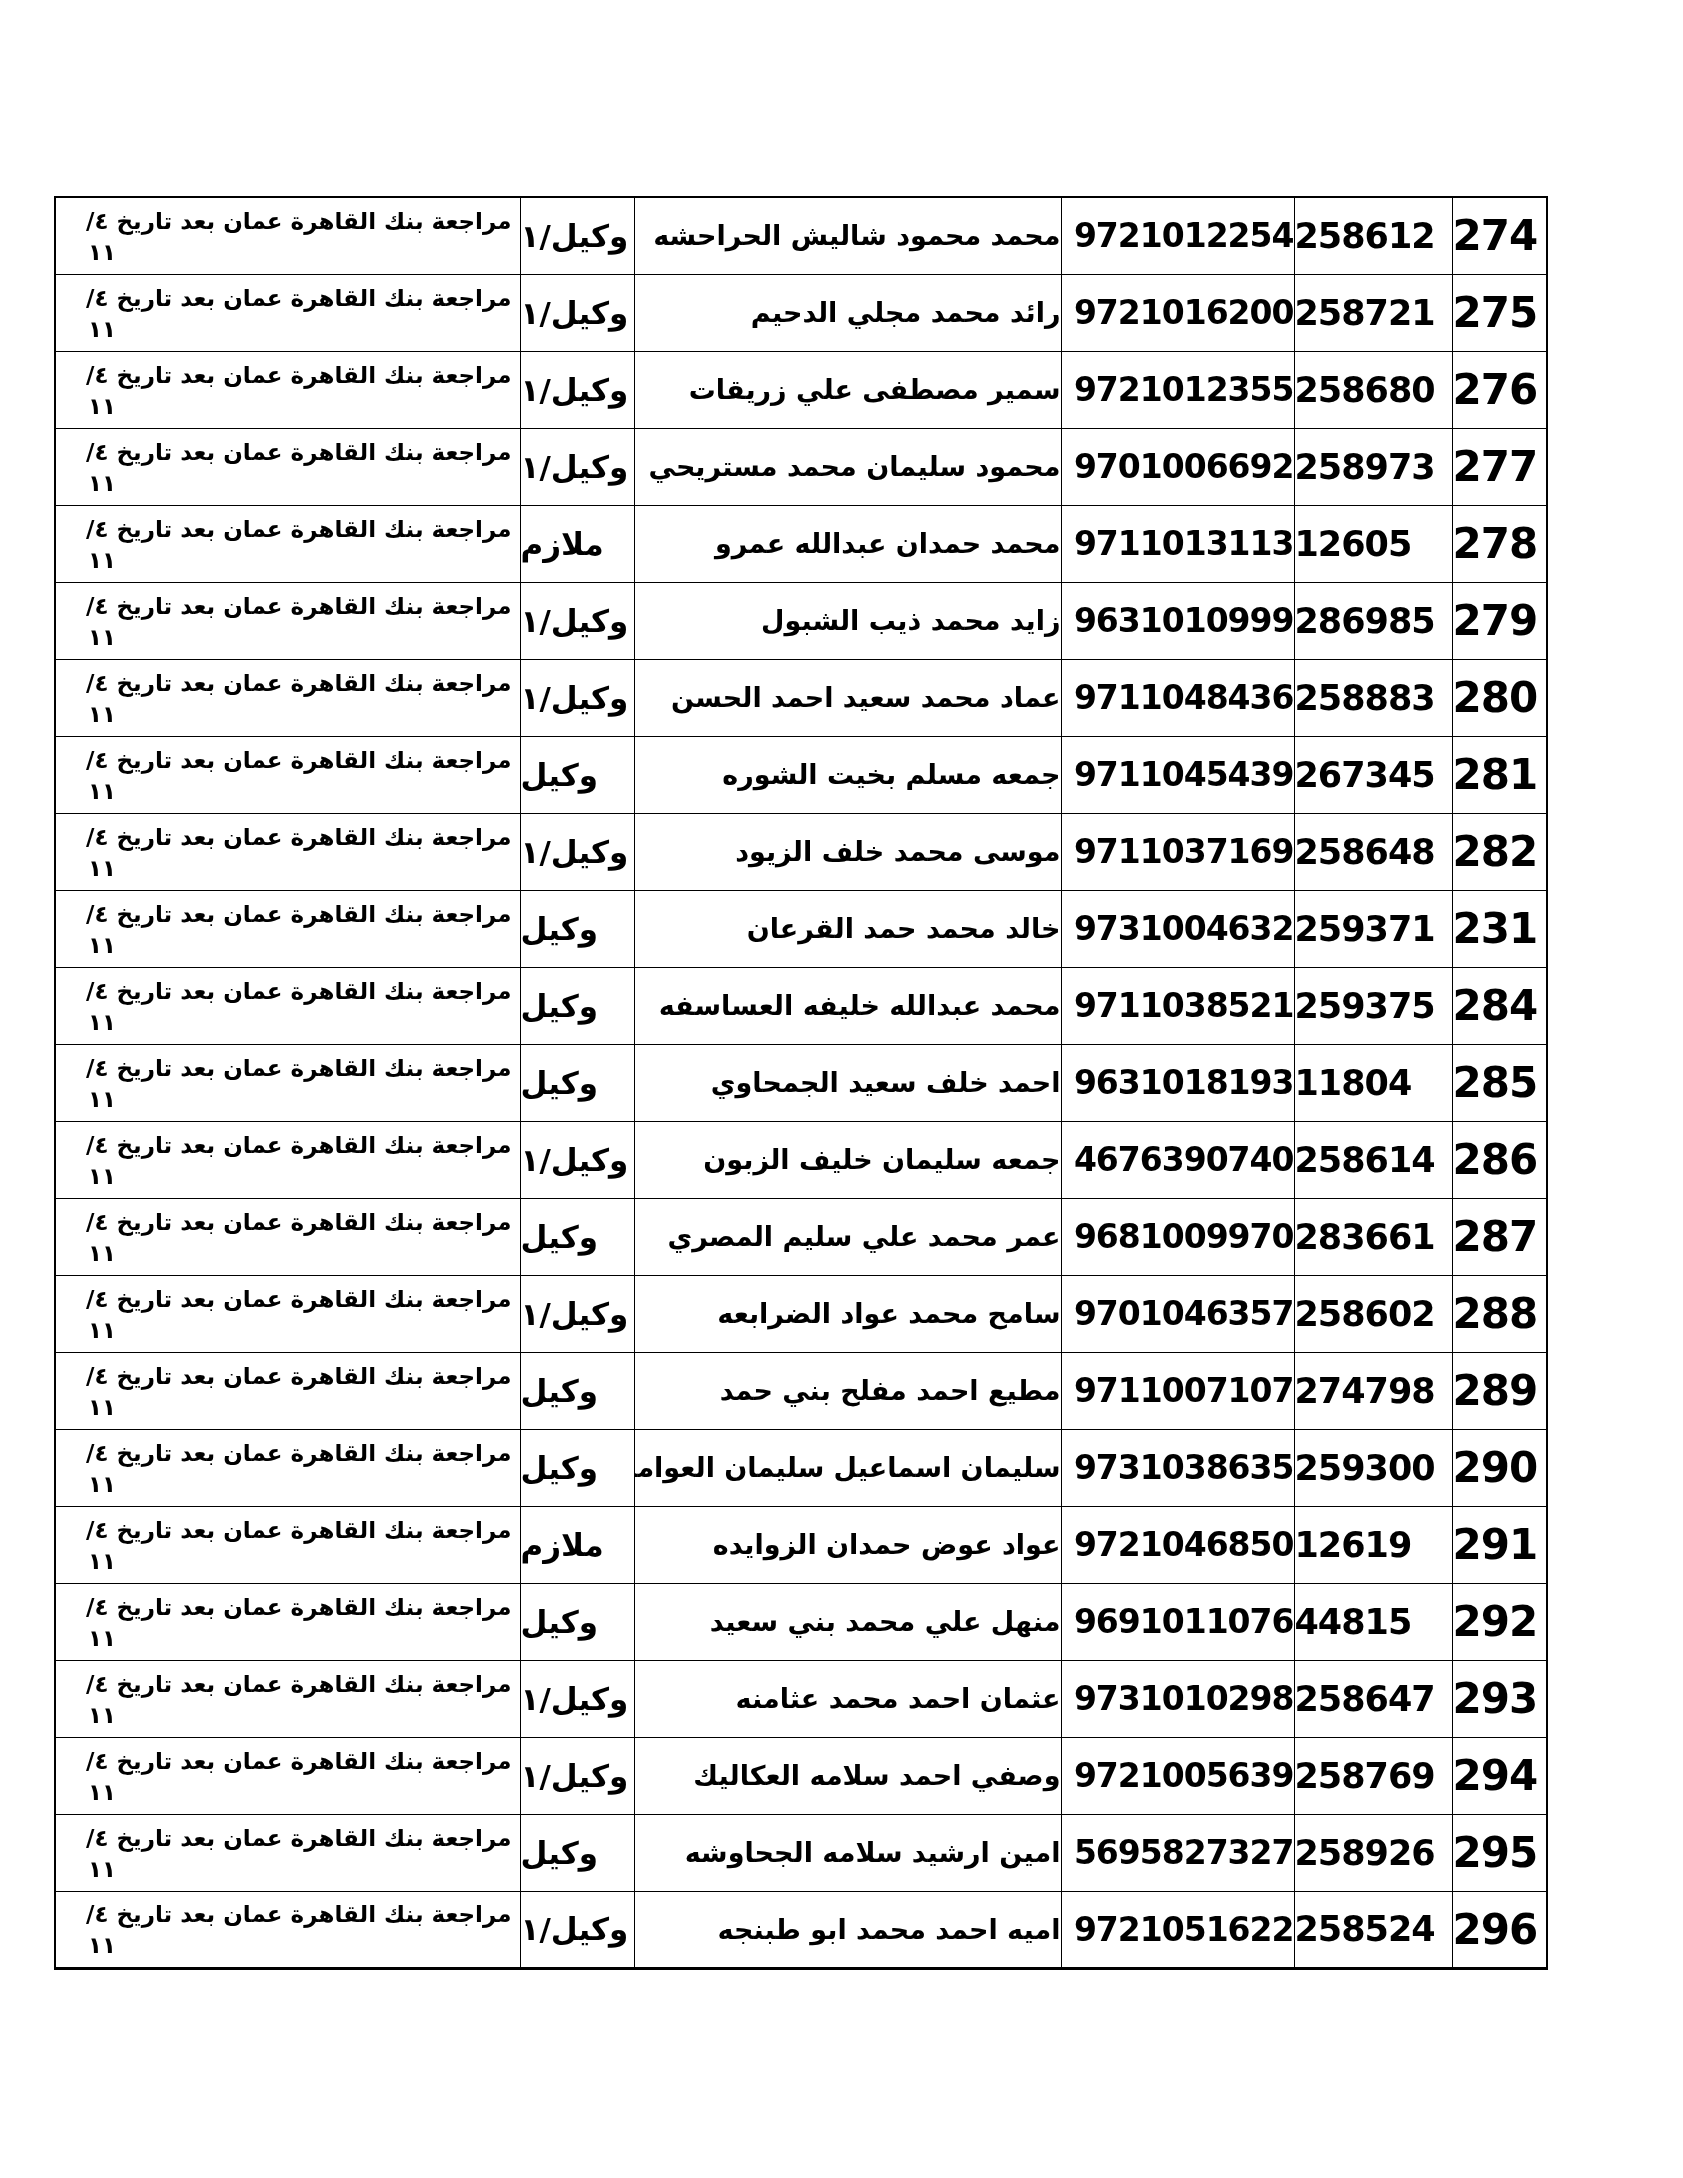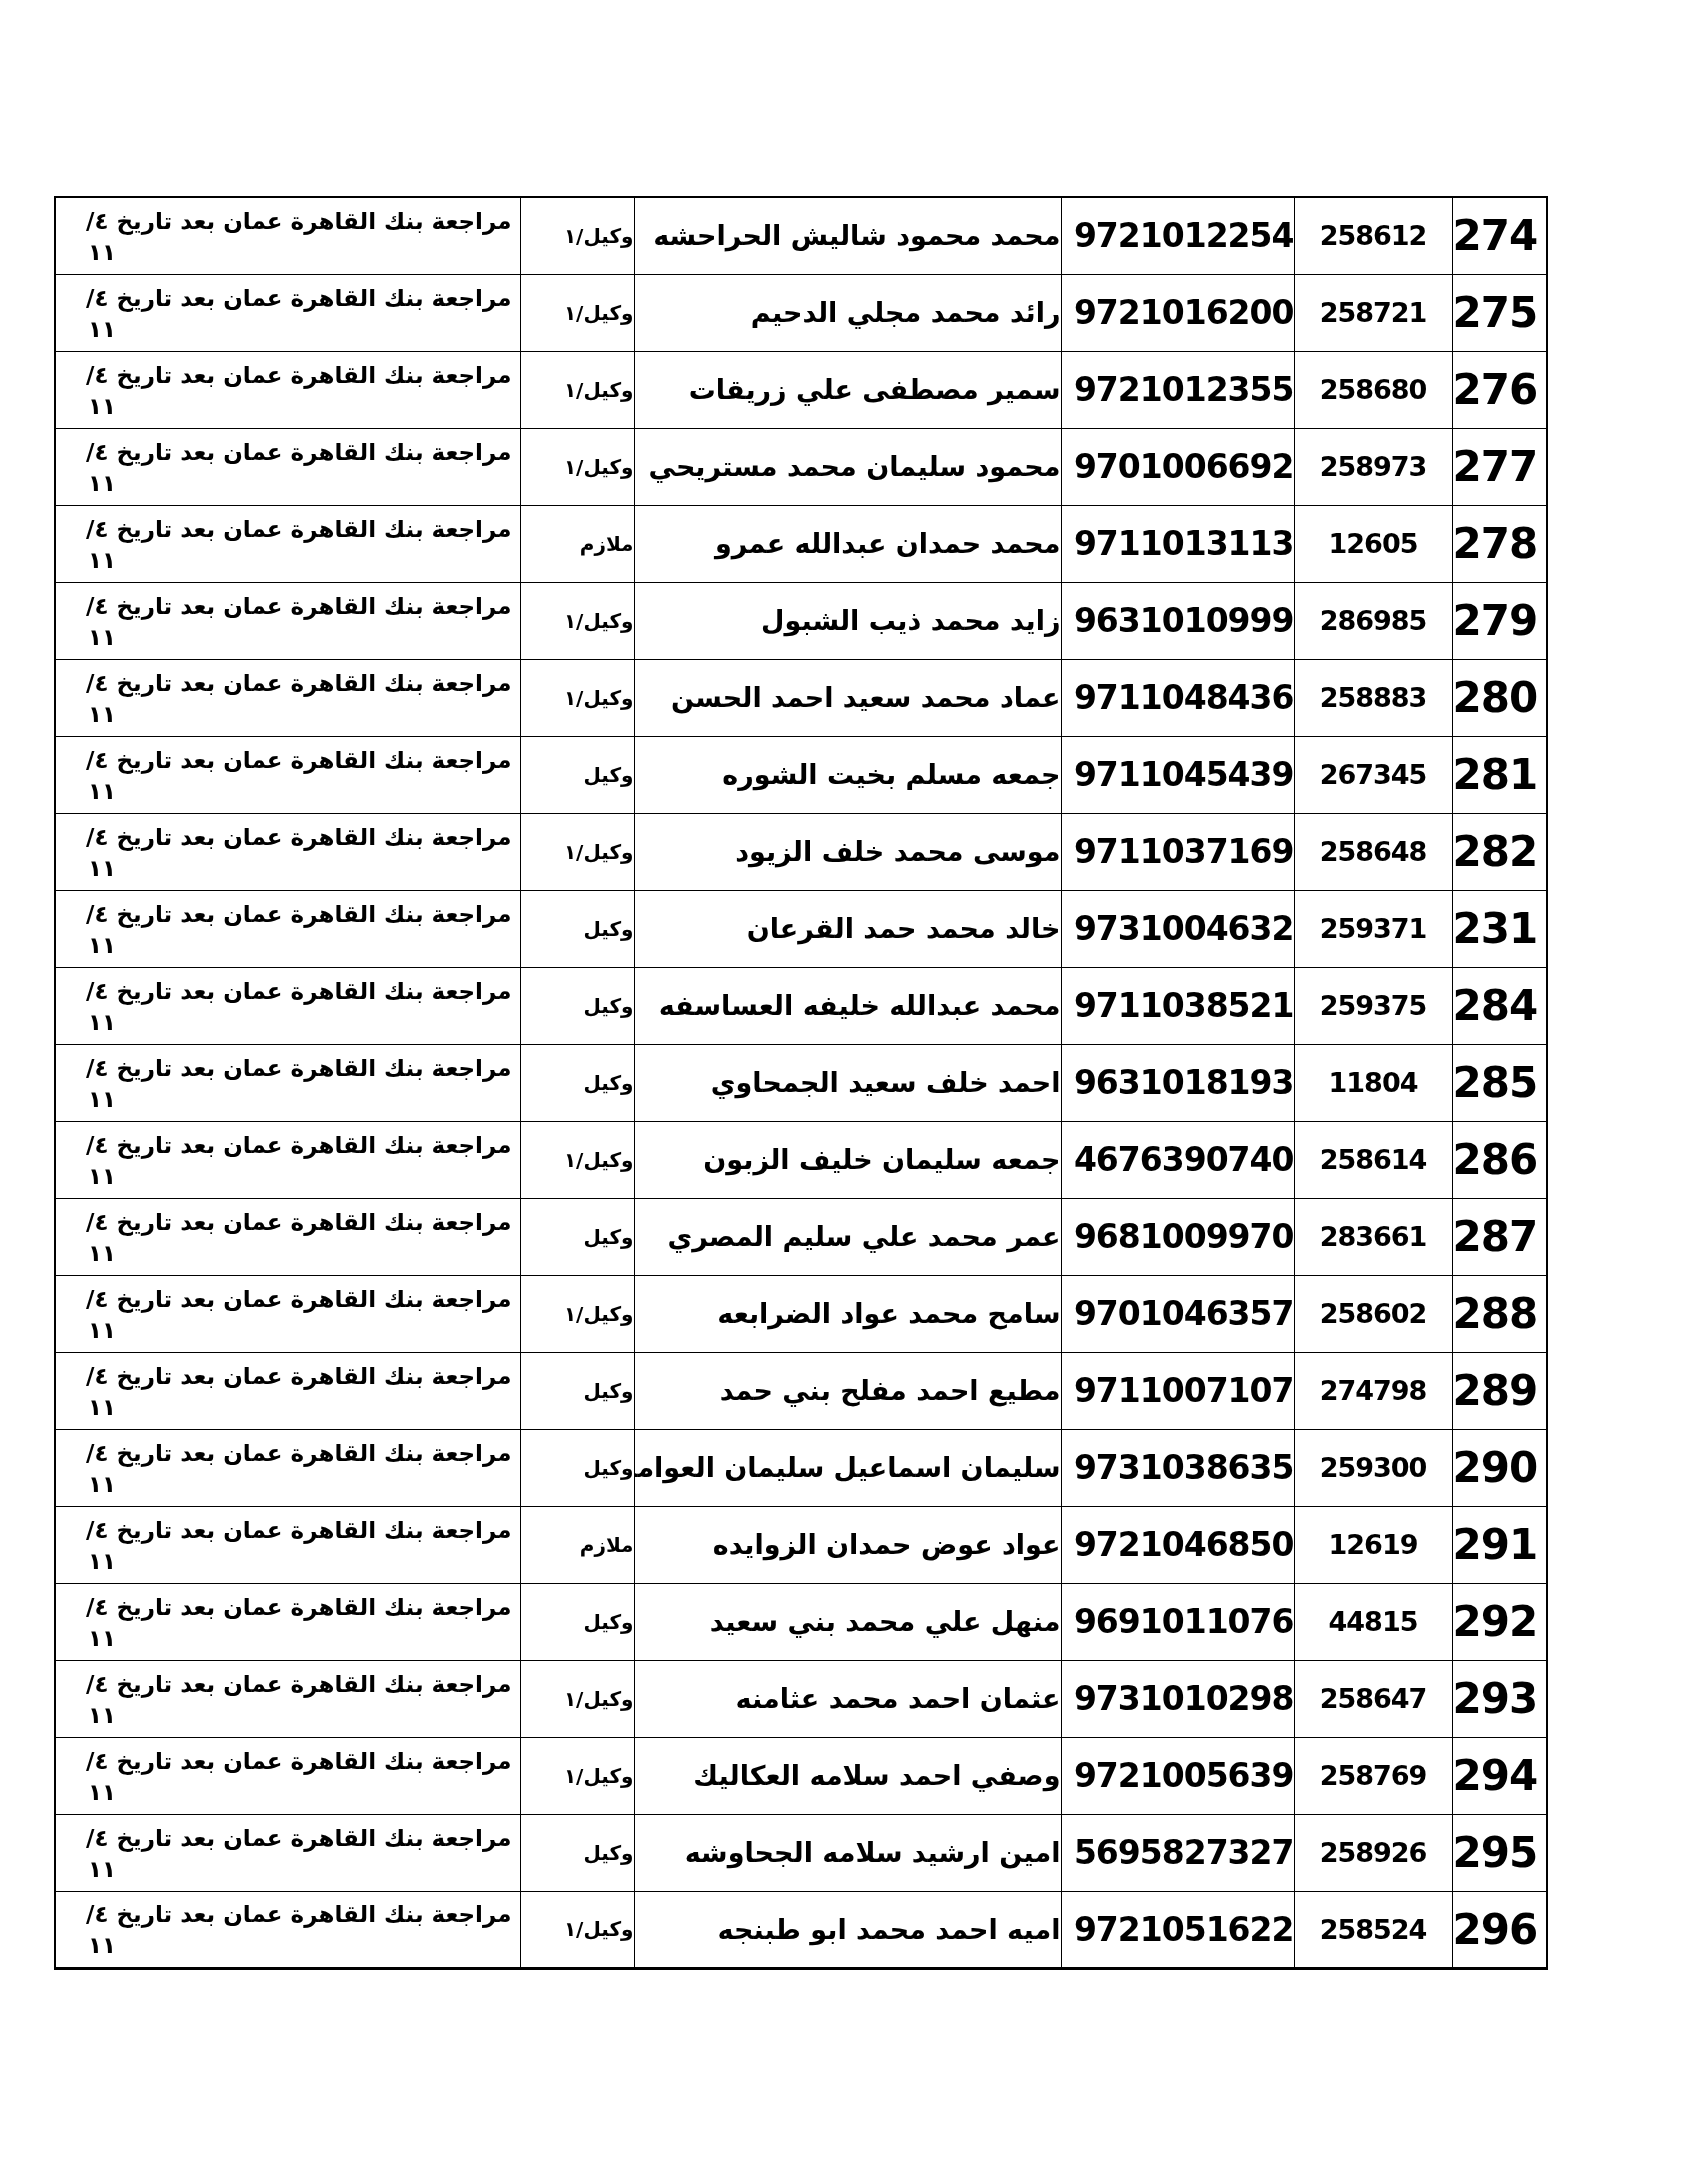--- a/index.html
+++ b/index.html
@@ -42,24 +42,24 @@
     white-space: nowrap;
     overflow: hidden;
   }
   .note-l2 {
     direction: ltr;
     text-align: left;
     font-size: 23px;
     line-height: 31px;
     padding-left: 32px;
   }
-  td.c-rank   { direction: rtl; text-align: right; font-size: 20px; }
+  td.c-rank   { direction: rtl; text-align: left; font-size: 31px; }
   td.c-name   { direction: rtl; text-align: right;  font-size: 27px; padding-right: 10px; white-space: nowrap; }
   td.c-nid    { text-align: right;  font-size: 33px; padding-right: 8px;  letter-spacing: -1px; font-variant-numeric: lining-nums; }
-  td.c-badge  { text-align: center;  font-size: 27px; padding-right: 10px; letter-spacing: -1px; }
+  td.c-badge  { text-align: left;  font-size: 35px; padding-right: 10px; letter-spacing: -1px; }
   td.c-serial { text-align: left; font-size: 42px; letter-spacing: -1px; }
 </style>
 </head>
 <body>
 
 <div class="page">
   <table class="roster">
     <colgroup>
       <col style="width:465px">
       <col style="width:114px">

